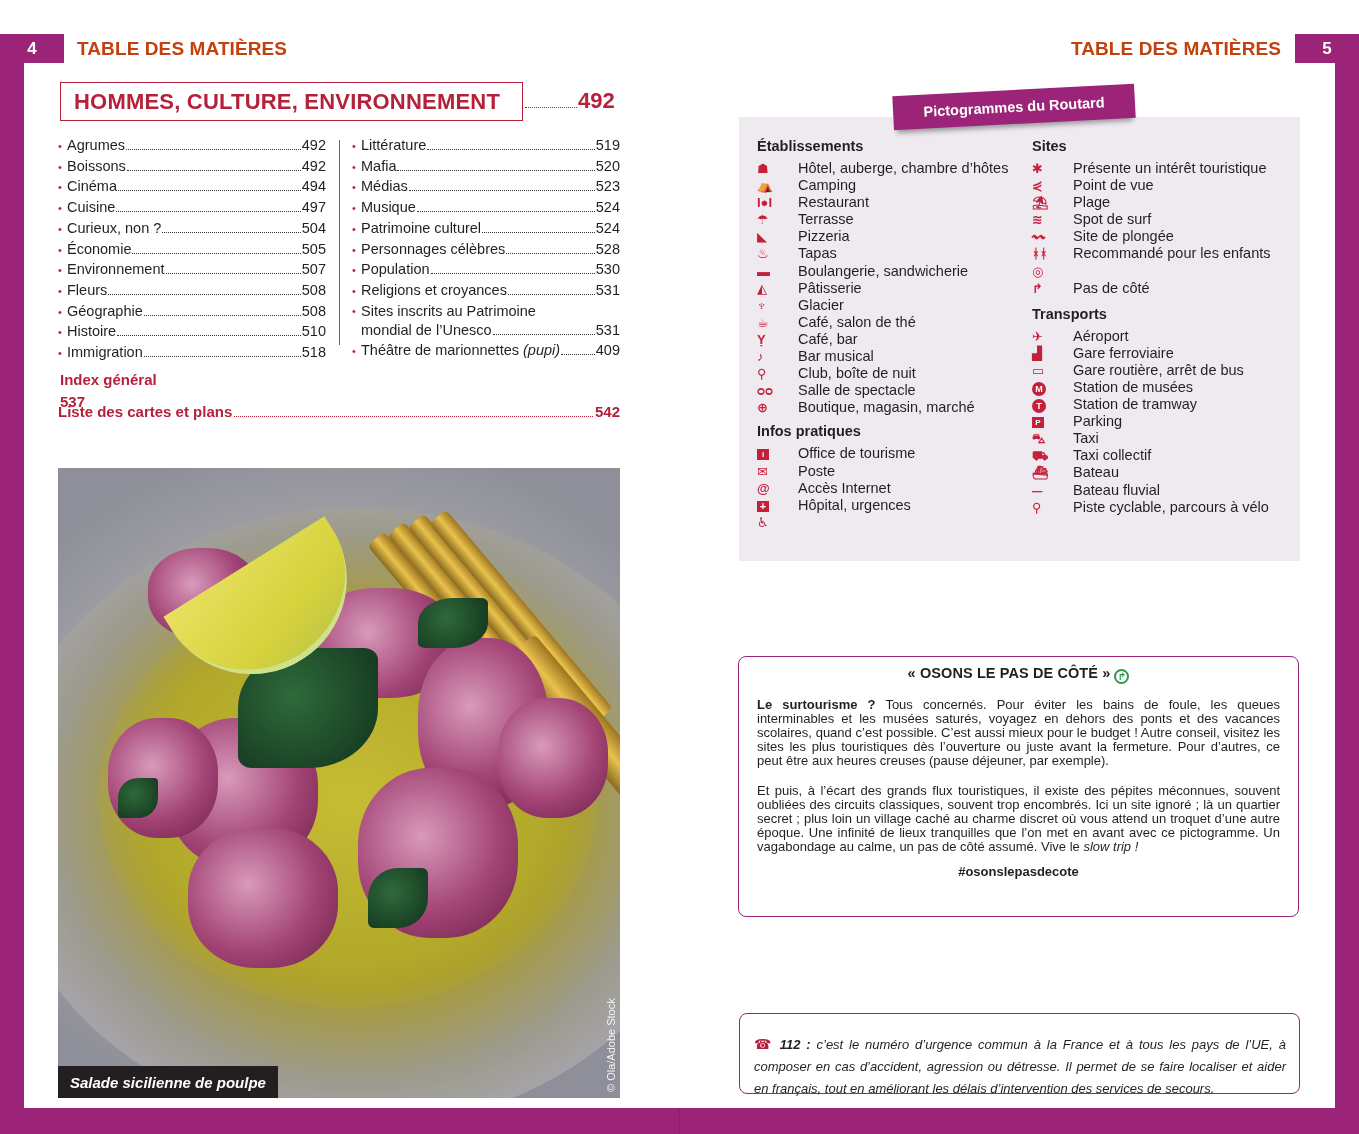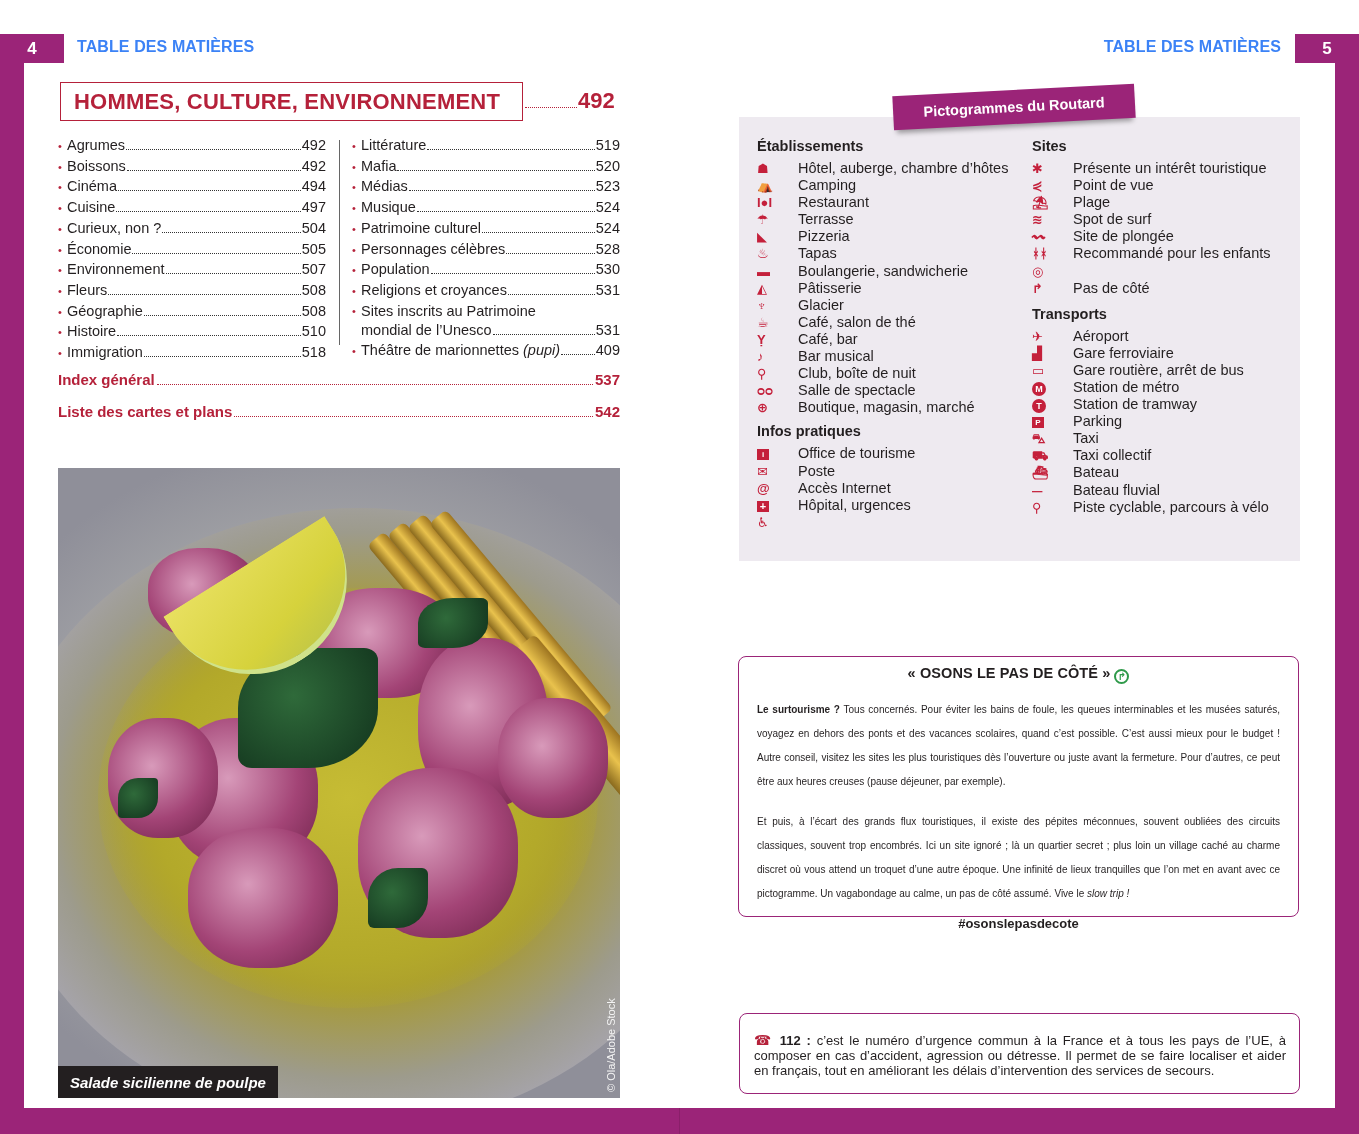--- a/index.html
+++ b/index.html
@@ -9,21 +9,21 @@
   
   .bar-left { position: absolute; left: 0; top: 34px; width: 24px; height: 1100px; background: #9b2478; }
   .bar-right { position: absolute; right: 0; top: 34px; width: 24px; height: 1100px; background: #9b2478; }
   .bar-bottom { position: absolute; left: 0; top: 1108px; width: 1359px; height: 26px; background: #9b2478; }
   .page-gutter { position: absolute; left: 679px; top: 1108px; width: 1px; height: 26px; background: #8a1f6a; }
 
   .page-tab { position: absolute; top: 34px; height: 29px; width: 64px; background: #9b2478; color: #fff;
     font-weight: bold; font-size: 17px; display: flex; align-items: center; justify-content: center; }
   .page-tab.left { left: 0; }
   .page-tab.right { right: 0; }
-  .running-head { position: absolute; top: 38px; font-weight: bold; font-size: 16px; color: #3b82f6; letter-spacing: 0.1px; }
+  .running-head { position: absolute; top: 38px; font-weight: bold; font-size: 19px; color: #c2410c; letter-spacing: 0.1px; }
   .running-head.left { left: 77px; }
   .running-head.right { right: 78px; }
 
   
   .section-box { position: absolute; left: 60px; top: 82px; width: 463px; height: 39px; border: 1.5px solid #b5213a;
     color: #b5213a; font-weight: bold; font-size: 22px; display: flex; align-items: center; padding-left: 13px; letter-spacing: 0.2px; }
   .section-leader { position: absolute; left: 525px; top: 92px; width: 52px; border-bottom: 1.5px dotted #b5213a; height: 16px; }
   .section-page { position: absolute; left: 578px; top: 88px; color: #b5213a; font-weight: bold; font-size: 22px; }
 
   .toc-col { position: absolute; top: 136px; width: 268px; }
@@ -81,26 +81,26 @@
     font-size: 9px; text-align: center; line-height: 14px; vertical-align: middle; }
   .square-ic { display: inline-block; width: 12px; height: 11px; background: #c4203b; color: #fff;
     font-size: 8px; text-align: center; line-height: 11px; vertical-align: middle; }
   .gap-sec { height: 8px; }
 
   .oson-box { position: absolute; left: 738px; top: 656px; width: 561px; height: 261px; border: 1.5px solid #9b2478;
     border-radius: 8px; padding: 8px 18px 0 18px; }
   .oson-title { text-align: center; font-weight: bold; font-size: 14.5px; margin-bottom: 14px; letter-spacing: 0.1px; }
   .oson-title .green-ic { display: inline-block; width: 15px; height: 15px; border: 2px solid #2f9a4a; border-radius: 50%;
     color: #2f9a4a; font-size: 10px; line-height: 11px; text-align: center; vertical-align: -2px; margin-left: 4px; }
-  .oson-p { font-size: 10px; line-height: 24px; text-align: justify; margin-bottom: 16px; }
+  .oson-p { font-size: 13px; line-height: 14px; text-align: justify; margin-bottom: 16px; }
   .oson-p b { font-weight: bold; }
   .oson-tag { text-align: center; font-weight: bold; font-size: 13px; margin-top: -6px; }
 
   .urgence-box { position: absolute; left: 739px; top: 1013px; width: 561px; height: 81px; border: 1.5px solid #9b2478;
-    border-radius: 8px; padding: 19px 13px 0 14px; font-size: 13px; line-height: 15px; text-align: justify; }
+    border-radius: 8px; padding: 19px 13px 0 14px; font-size: 13px; line-height: 22px; text-align: justify; font-style: italic; }
   .urgence-box .phone { color: #b5213a; font-size: 14px; margin-right: 6px; }
   .urgence-box b { font-weight: bold; }
 </style>
 </head>
 <body>
 
 <div class="bar-left"></div>
 <div class="bar-right"></div>
 <div class="bar-bottom"></div>
 <div class="page-gutter"></div>
@@ -248,21 +248,21 @@
       </div>
   </div>
   <div class="toc-item">
       <span class="bullet">•</span>
       <span class="label"><span>Théâtre de marionnettes </span><span class="lbl-it">(pupi)</span></span>
       <span class="dots"></span>
       <span class="pg">409</span>
     </div>
 </div>
 
-<div class="big-entry" style="top:371px;">
+<div class="big-entry" style="top:371px;flex-direction:column;">
   <span>Index général</span>
   <span class="dots"></span>
   <span>537</span>
 </div>
 <div class="big-entry" style="top:403px;">
   <span>Liste des cartes et plans</span>
   <span class="dots"></span>
   <span>542</span>
 </div>
 
@@ -421,21 +421,21 @@
   <div class="picto-row">
       <span class="picto-icon">▟</span>
       <span class="picto-text">Gare ferroviaire</span>
     </div>
   <div class="picto-row">
       <span class="picto-icon">▭</span>
       <span class="picto-text">Gare routière, arrêt de bus</span>
     </div>
   <div class="picto-row">
       <span class="picto-icon"><span class="circle-ic">M</span></span>
-      <span class="picto-text">Station de métro</span>
+      <span class="picto-text">Station de musées</span>
     </div>
   <div class="picto-row">
       <span class="picto-icon"><span class="circle-ic">T</span></span>
       <span class="picto-text">Station de tramway</span>
     </div>
   <div class="picto-row">
       <span class="picto-icon"><span class="square-ic">P</span></span>
       <span class="picto-text">Parking</span>
     </div>
   <div class="picto-row">

